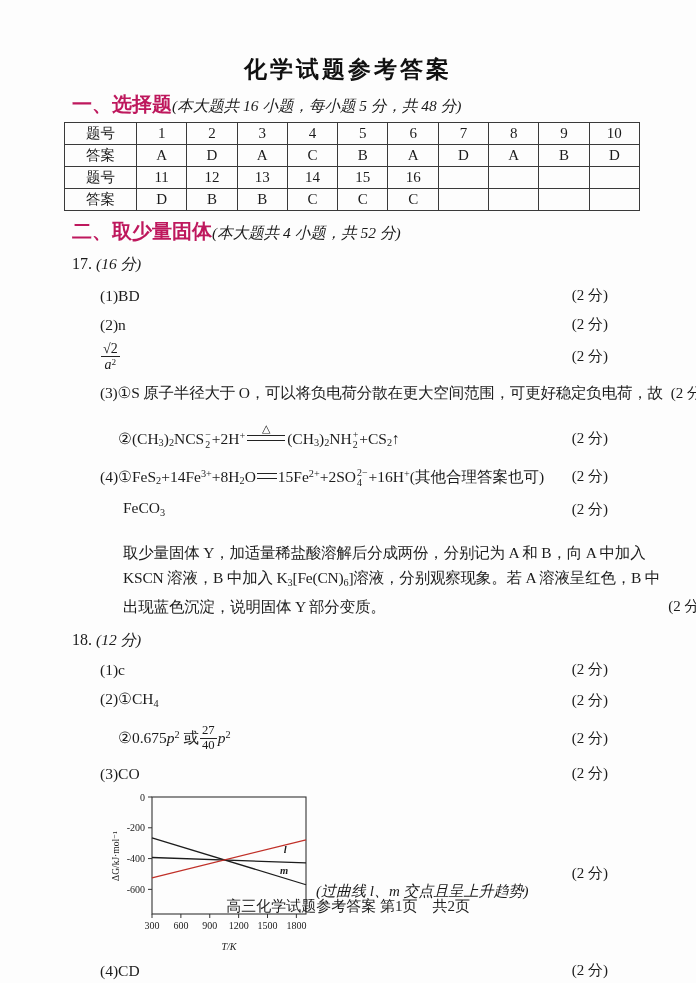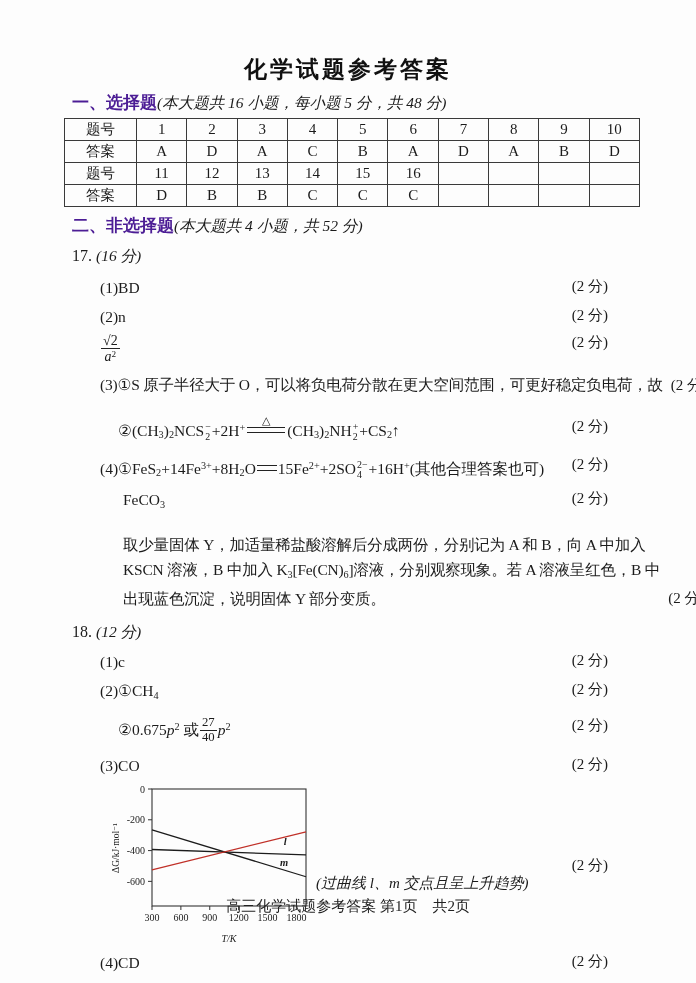--- a/index.html
+++ b/index.html
@@ -12,32 +12,32 @@
   .page { position:relative; width:696px; height:983px; background:#fdfdfd; }
   .title {
     padding-top:54px; text-align:center;
     font-family:"Liberation Sans","DejaVu Sans",sans-serif;
     font-weight:bold; font-size:23px; letter-spacing:3px; color:#111;
   }
   .content { padding:0 88px 0 64px; }
   .sect-head { margin-top:6px; font-size:16px; margin-left:8px; white-space:nowrap; }
   .sect-head .hb {
     font-family:"Liberation Sans","DejaVu Sans",sans-serif;
-    font-weight:bold; font-size:17px; color:#4c1d95;
+    font-weight:bold; font-size:20px; color:#be185d;
   }
   .sect-head .kai { font-style:italic; font-size:15.5px; }
   table.anskey { border-collapse:collapse; margin-top:4px; width:576px; table-layout:fixed; }
   table.anskey td {
     border:1px solid #3a3a3a; height:22px; text-align:center;
     font-size:15px; padding:0;
   }
   table.anskey td.hd { width:72px; font-size:14.5px; }
   .qhead { margin-top:9px; margin-left:8px; font-size:16px; }
   .qhead .kai { font-style:italic; font-size:15.5px; }
-  .arow { display:flex; justify-content:space-between; align-items:flex-start; margin-top:8px; }
+  .arow { display:flex; justify-content:space-between; align-items:center; margin-top:8px; }
   .arow.aend { align-items:flex-end; }
   .atext { font-size:15.5px; line-height:21px; }
   .ind2 { margin-left:36px; }
   .ind3 { margin-left:54px; }
   .ind4 { margin-left:59px; }
   .cont { margin-left:23px; }
   .para-line { white-space:nowrap; line-height:25px; letter-spacing:-0.2px; }
   .score { white-space:nowrap; font-size:15px; flex:none; margin-left:8px; }
   sub, sup { font-size:0.66em; }
   sub { vertical-align:-0.25em; }
@@ -120,21 +120,21 @@
             <td>C</td>
             <td></td>
             <td></td>
             <td></td>
             <td></td>
           </tr>
         </tbody>
     </table>
 
     <div class="sect-head" style="margin-top:7px">
-      <span class="hb">二、非选择题</span><span class="kai">(本大题共 4 小题，共 52 分)</span>
+      <span class="hb">二、取少量固体</span><span class="kai">(本大题共 4 小题，共 52 分)</span>
     </div>
 
     <div class="qhead">
       <span>17.</span>
       <span class="kai">(16 分)</span>
     </div>
 
     <div class="arow" style="margin-top:10px">
       <div class="atext ind2">(1)BD</div>
       <div class="score">(2 分)</div>

